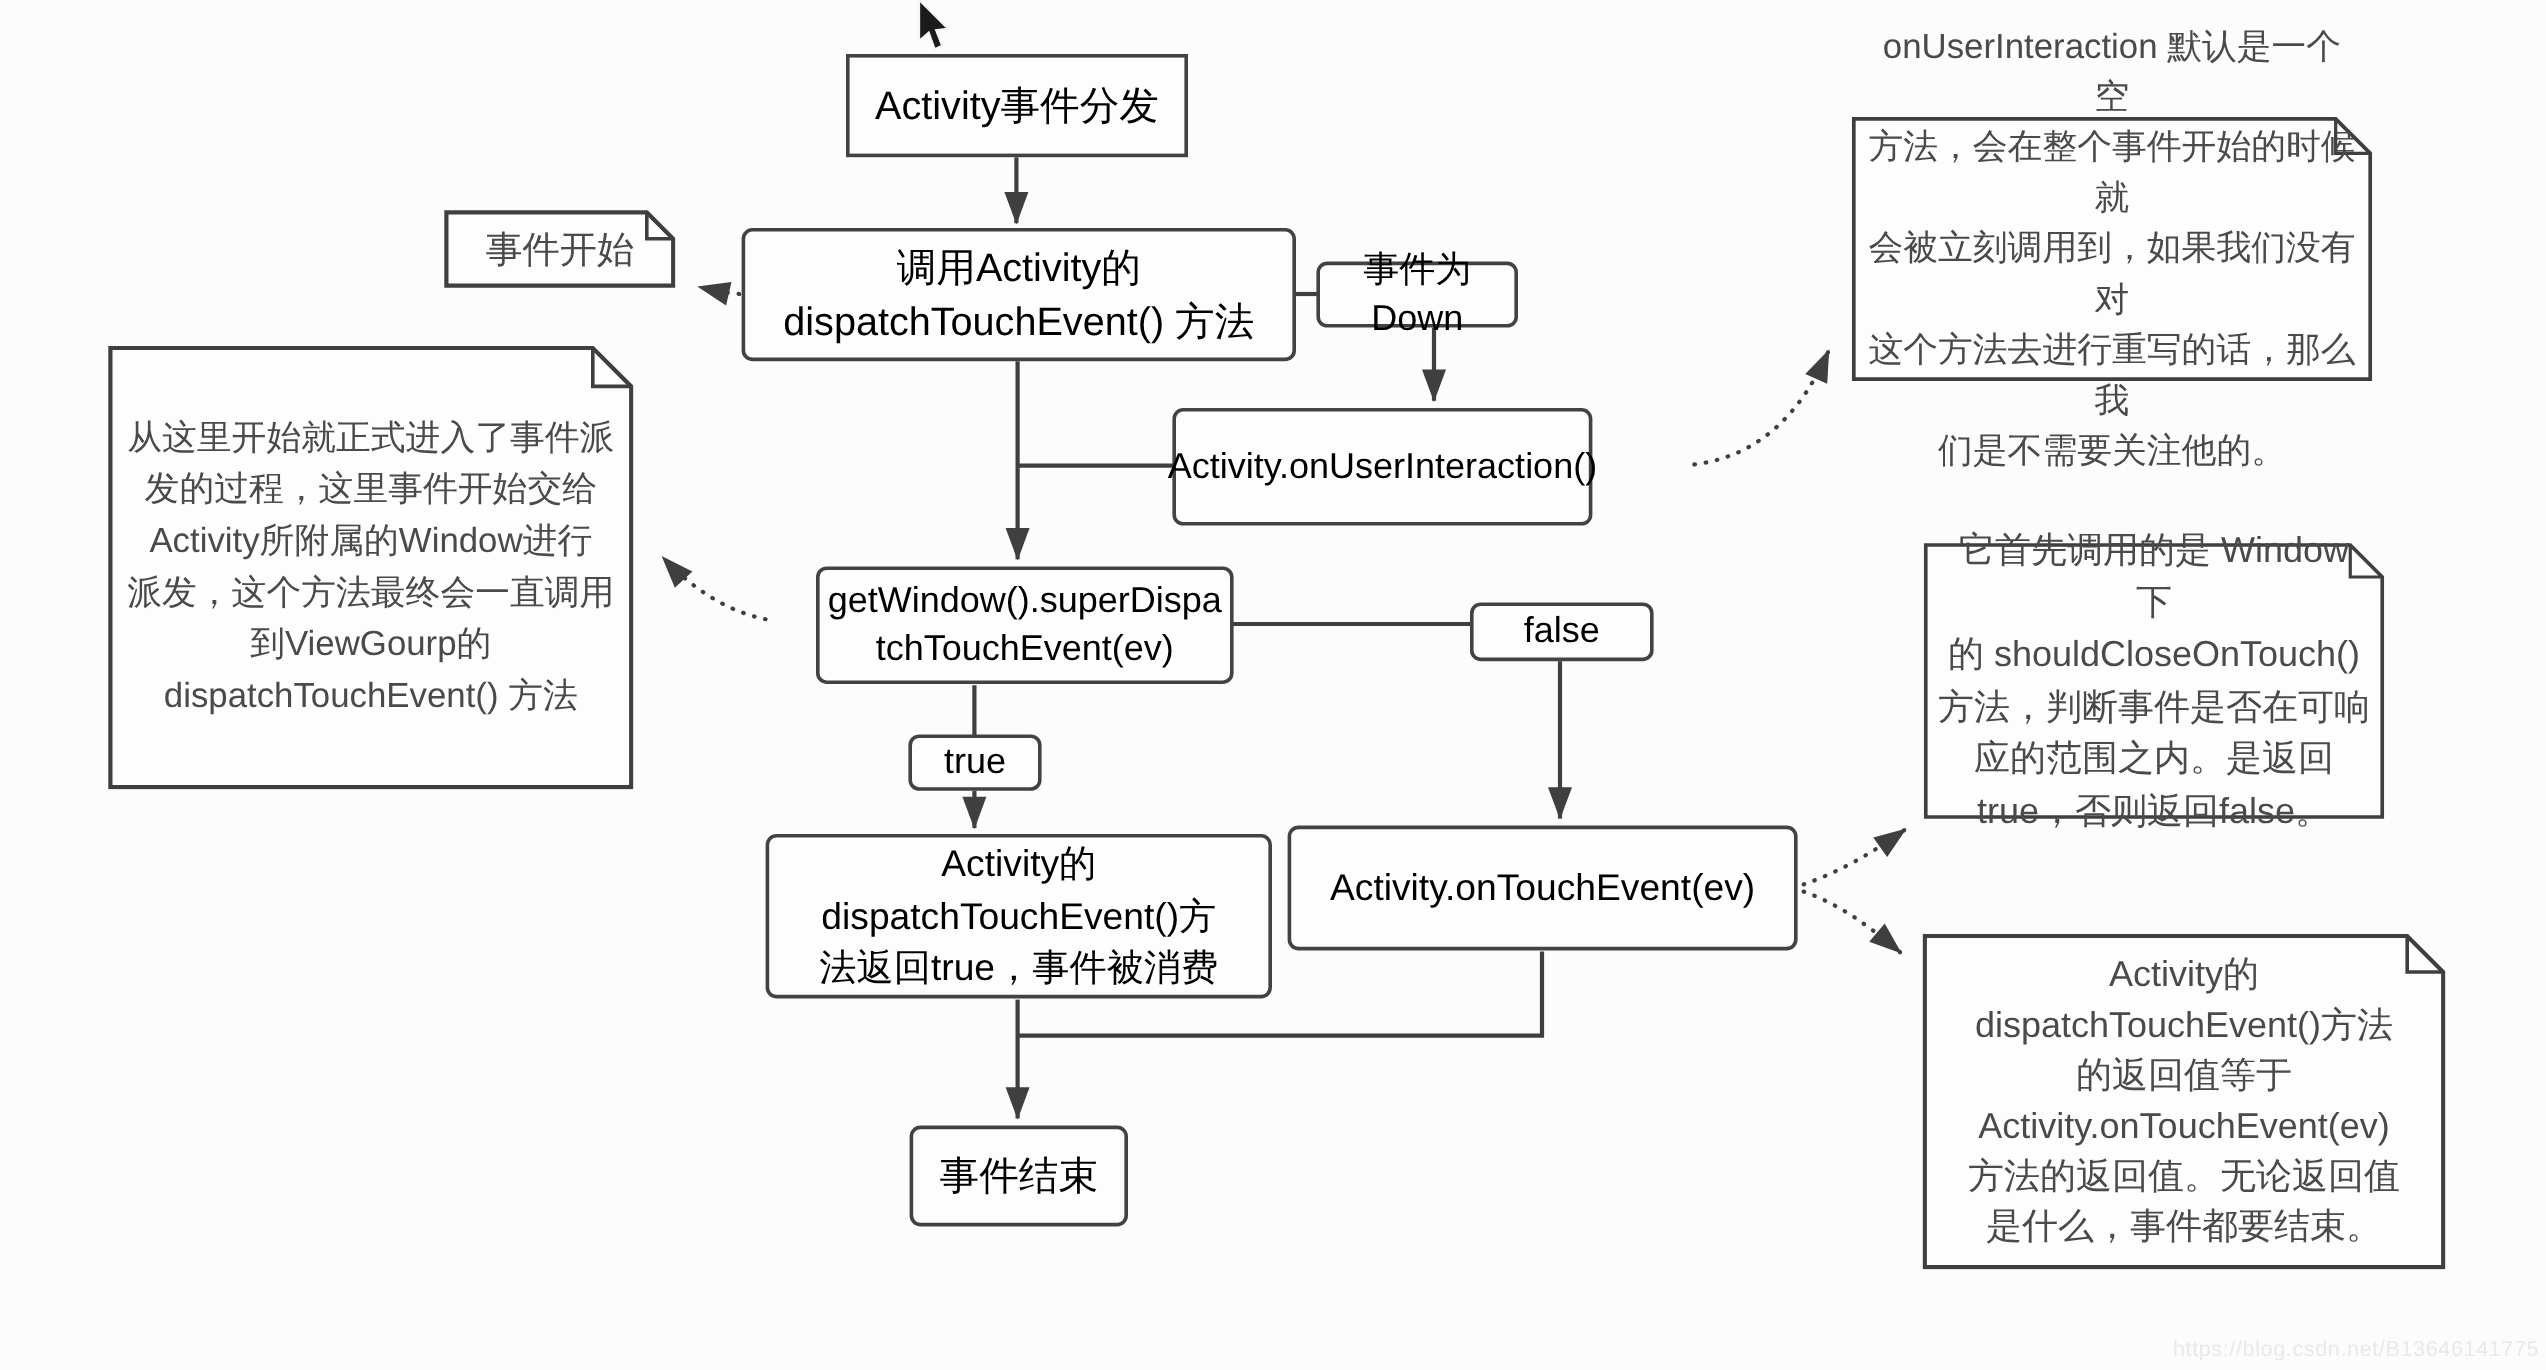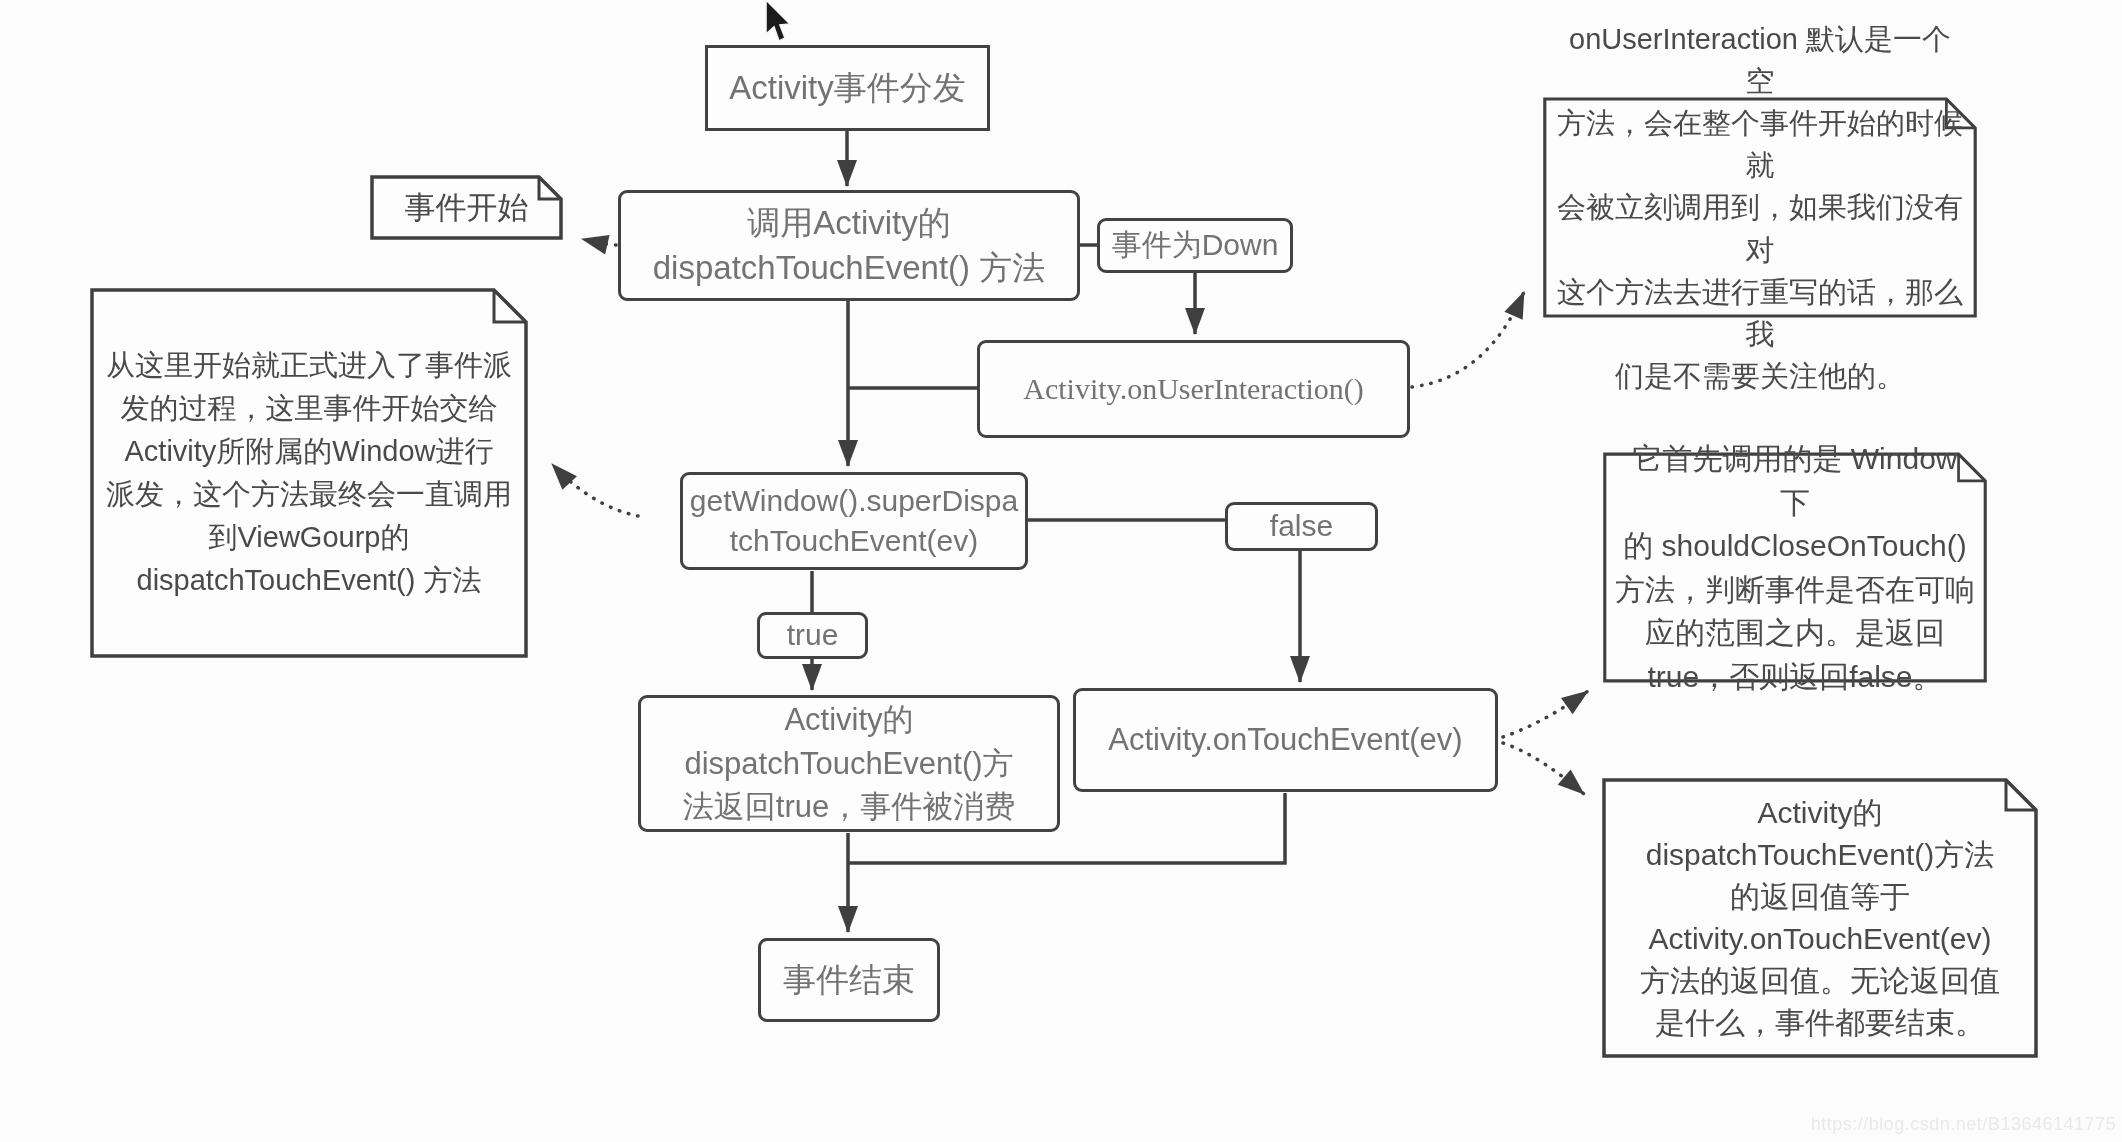--- a/index.html
+++ b/index.html
@@ -4,21 +4,21 @@
 <title>Activity事件分发流程图</title>
 <style>
   html,body{margin:0;padding:0;}
   body{background:#ffffff;font-family:"Liberation Sans","DejaVu Sans",sans-serif;}
   #canvas{position:relative;width:2122px;height:1142px;background:#fcfcfc;overflow:hidden;color:#4a4a4a;}
   #wires{position:absolute;left:0;top:0;width:2122px;height:1142px;pointer-events:none;}
   .box{
     position:absolute;box-sizing:border-box;
     border:3px solid #424242;border-radius:9px;background:#fdfdfd;
     display:flex;align-items:center;justify-content:center;
-    text-align:center;white-space:pre-line;color:#737373;
+    text-align:center;white-space:pre-line;color:#000000;
     line-height:1.35;
   }
   .box.square{border-radius:0;}
   .note{position:absolute;box-sizing:border-box;}
   .note svg.note-bg{position:absolute;left:0;top:0;width:100%;height:100%;}
   .note .note-text{
     position:absolute;left:0;top:0;right:0;bottom:0;
     display:flex;align-items:center;justify-content:center;
     text-align:center;white-space:pre-line;color:#4a4a4a;
     padding:6px 12px;box-sizing:border-box;
@@ -58,23 +58,23 @@
     <path d="M1412,387 C1468,380 1502,342 1524,292" stroke="#3f3f3f" stroke-width="3.5" fill="none" stroke-dasharray="0.5 9" stroke-linecap="round" marker-end="url(#arrow)"></path>
     <path d="M1503,737 C1532,727 1560,711 1588,691" stroke="#3f3f3f" stroke-width="3.5" fill="none" stroke-dasharray="0.5 9" stroke-linecap="round" marker-end="url(#arrow)"></path>
     <path d="M1503,743 C1532,753 1558,772 1584,794" stroke="#3f3f3f" stroke-width="3.5" fill="none" stroke-dasharray="0.5 9" stroke-linecap="round" marker-end="url(#arrow)"></path>
   </svg>
 
   <div class="box square" style="left:705px;top:45px;width:285px;height:86px;font-size:33px;">Activity事件分发</div>
 
   <div class="box" style="left:618px;top:190px;width:462px;height:111px;font-size:33px;">调用Activity的
 dispatchTouchEvent() 方法</div>
 
-  <div class="box" style="left:1097px;top:218px;width:196px;height:55px;font-size:30px;">事件为Down</div>
+  <div class="box" style="left:1097px;top:218px;width:168px;height:55px;font-size:30px;">事件为Down</div>
 
-  <div class="box" style="left:977px;top:340px;width:433px;height:98px;font-size:30px;font-family:Liberation Serif, serif;">Activity.onUserInteraction()</div>
+  <div class="box" style="left:977px;top:340px;width:350px;height:98px;font-size:30px;">Activity.onUserInteraction()</div>
 
   <div class="box" style="left:640px;top:472px;width:348px;height:98px;font-size:30px;margin-left:40px;">getWindow().superDispa
 tchTouchEvent(ev)</div>
 
   <div class="box" style="left:1225px;top:502px;width:153px;height:49px;font-size:30px;">false</div>
 
   <div class="box" style="left:757px;top:612px;width:111px;height:47px;font-size:30px;text-align:center;">true</div>
 
   <div class="box" style="left:638px;top:695px;width:422px;height:137px;font-size:31px;line-height:1.4;">Activity的
 dispatchTouchEvent()方

